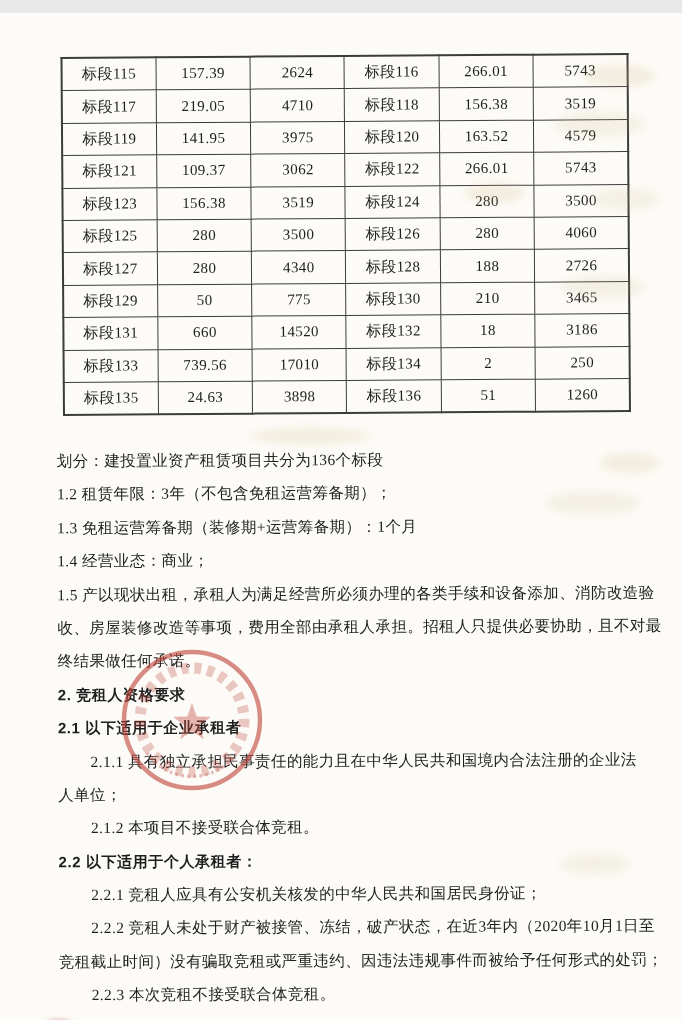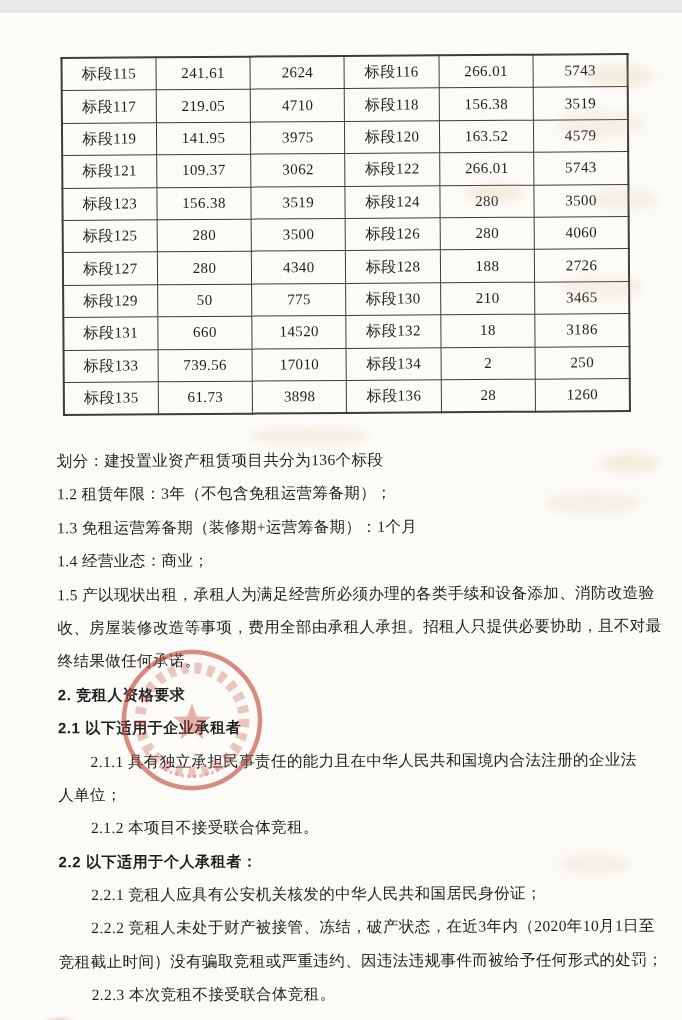--- a/index.html
+++ b/index.html
@@ -88,21 +88,21 @@
 </head>
 <body>
 
 <div class="page">
   <div class="scan-tilt">
 
     <table class="lots">
       <tbody>
           <tr>
             <td>标段115</td>
-            <td>241.61</td>
+            <td>157.39</td>
             <td>2624</td>
             <td>标段116</td>
             <td>266.01</td>
             <td>5743</td>
           </tr>
           <tr>
             <td>标段117</td>
             <td>219.05</td>
             <td>4710</td>
             <td>标段118</td>
@@ -168,24 +168,24 @@
           <tr>
             <td>标段133</td>
             <td>739.56</td>
             <td>17010</td>
             <td>标段134</td>
             <td>2</td>
             <td>250</td>
           </tr>
           <tr>
             <td>标段135</td>
-            <td>61.73</td>
+            <td>24.63</td>
             <td>3898</td>
             <td>标段136</td>
-            <td>28</td>
+            <td>51</td>
             <td>1260</td>
           </tr>
         </tbody>
     </table>
 
     <div class="body-text">
         <div class="line">划分：建投置业资产租赁项目共分为136个标段</div>
         <div class="line">1.2 租赁年限：3年（不包含免租运营筹备期）；</div>
         <div class="line">1.3 免租运营筹备期（装修期+运营筹备期）：1个月</div>
         <div class="line">1.4 经营业态：商业；</div>

